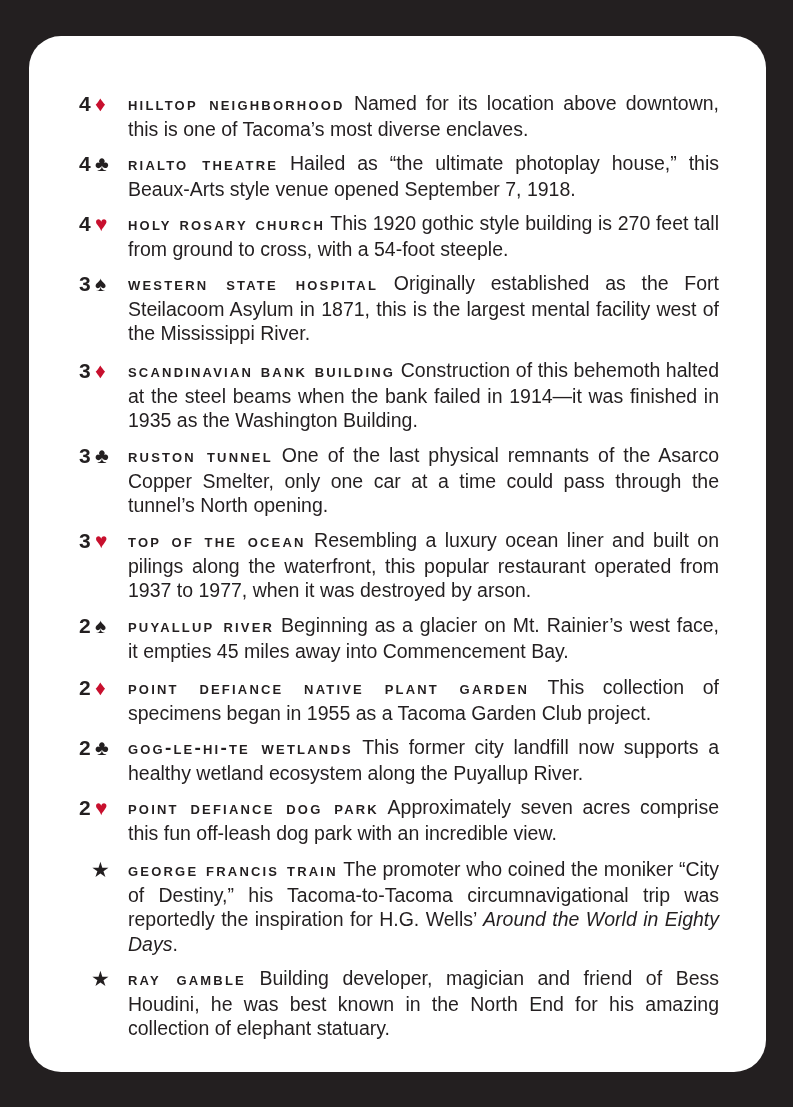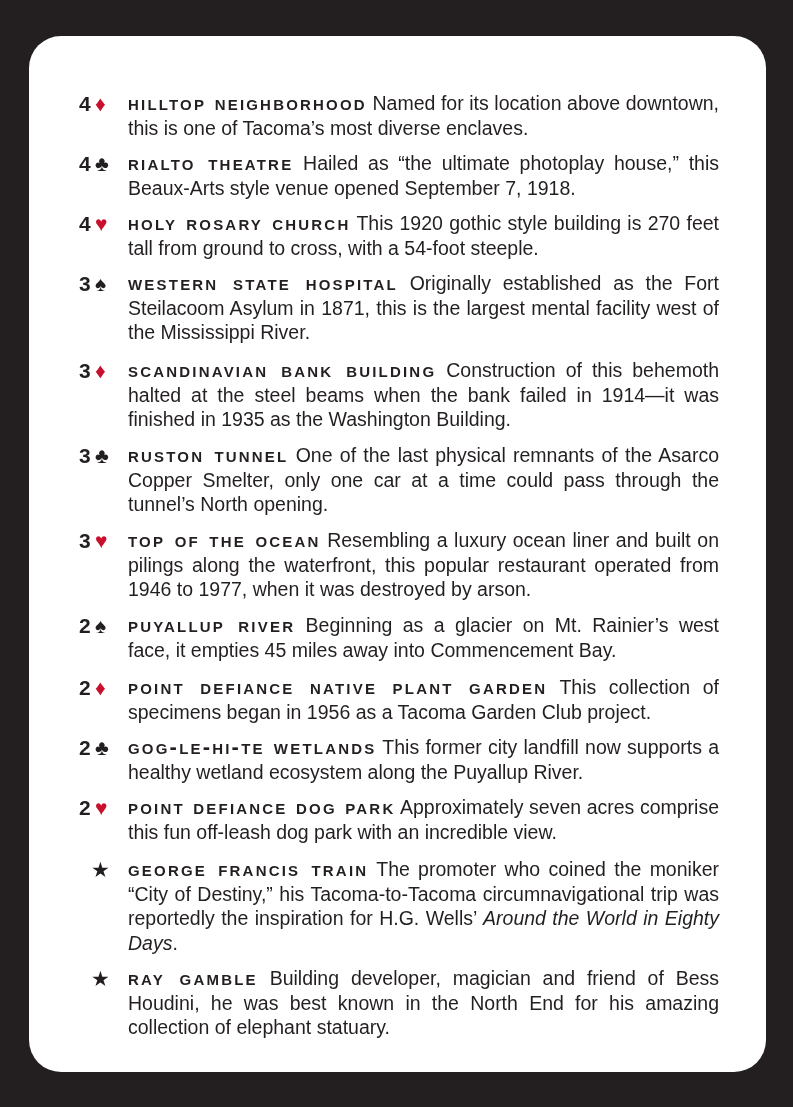--- a/index.html
+++ b/index.html
@@ -53,21 +53,21 @@
     font-size: 19.5px;
     line-height: 24.6px;
     color: #231f20;
     text-align: justify;
     text-align-last: left;
   }
   .name {
     font-variant: small-caps;
     text-transform: lowercase;
     letter-spacing: 2.2px;
-    font-size: 22px;
+    font-size: 19px;
     font-weight: 600;
   }
   .title-italic { font-style: italic; }
 </style>
 </head>
 <body>
 
 <div class="card">
   <div class="list">
 
@@ -137,21 +137,21 @@
       </div>
     </div>
 
     <div class="entry" style="top:492px;">
       <div class="rank">
         <span class="num">3</span>
         <span class="suit red">♥</span>
       </div>
       <div class="text">
         <span class="name">Top of the Ocean</span>
-        <span>Resembling a luxury ocean liner and built on pilings along the waterfront, this popular restaurant operated from 1946 to 1977, when it was destroyed by arson.</span>
+        <span>Resembling a luxury ocean liner and built on pilings along the waterfront, this popular restaurant operated from 1937 to 1977, when it was destroyed by arson.</span>
       </div>
     </div>
 
     <div class="entry" style="top:577px;">
       <div class="rank">
         <span class="num">2</span>
         <span class="suit black">♠</span>
       </div>
       <div class="text">
         <span class="name">Puyallup River</span>
@@ -159,21 +159,21 @@
       </div>
     </div>
 
     <div class="entry" style="top:639px;">
       <div class="rank">
         <span class="num">2</span>
         <span class="suit red">♦</span>
       </div>
       <div class="text">
         <span class="name">Point Defiance Native Plant Garden</span>
-        <span>This collection of specimens began in 1956 as a Tacoma Garden Club project.</span>
+        <span>This collection of specimens began in 1955 as a Tacoma Garden Club project.</span>
       </div>
     </div>
 
     <div class="entry" style="top:699px;">
       <div class="rank">
         <span class="num">2</span>
         <span class="suit black">♣</span>
       </div>
       <div class="text">
         <span class="name">Gog-le-hi-te Wetlands</span>

